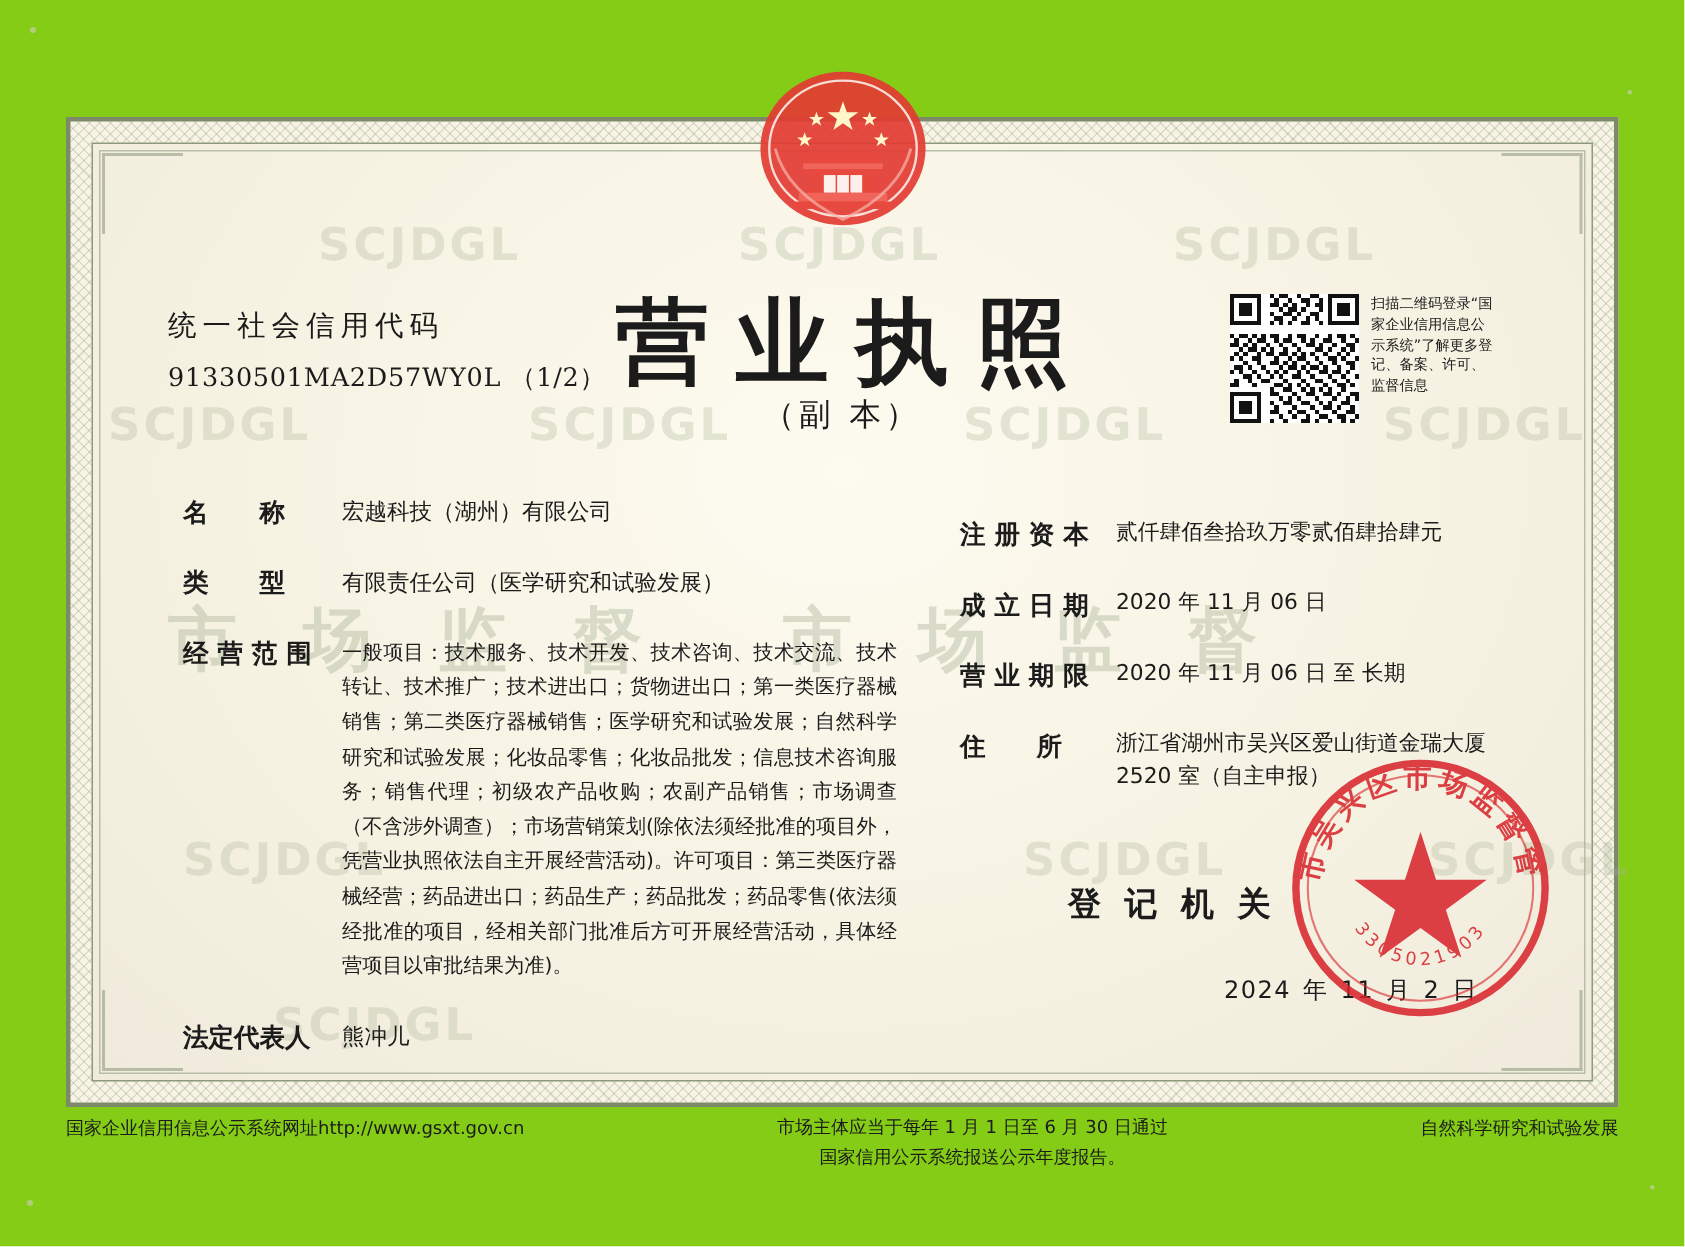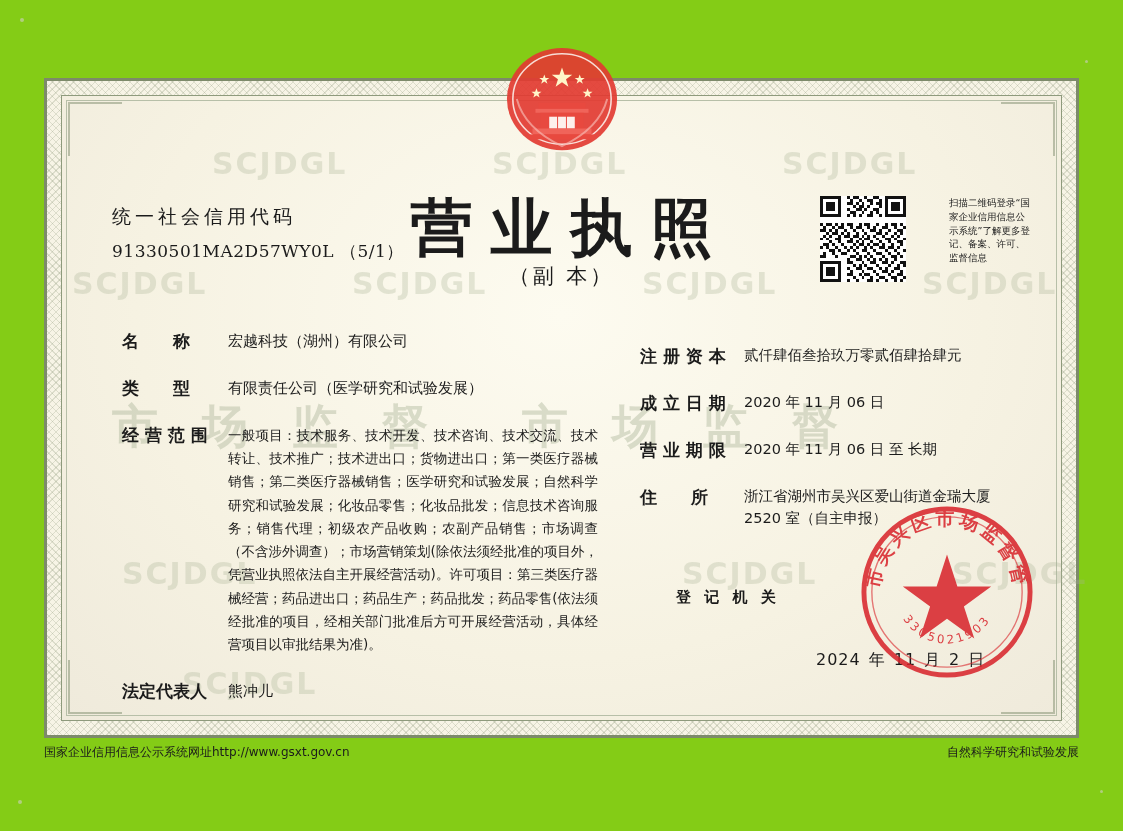--- a/index.html
+++ b/index.html
@@ -128,21 +128,20 @@
     background: #fff;
   }
   .qr-note {
     position: absolute;
     left: 914px; top: 196px;
     width: 84px;
     font-size: 9.5px;
     line-height: 1.45;
     color: #1b1b1b;
     z-index: 5;
-    margin-left: 35px;
   }
 
   
   .fields-left { position: absolute; left: 122px; top: 330px; width: 490px; z-index: 5; }
   .fields-right { position: absolute; left: 640px; top: 345px; width: 400px; z-index: 5; }
 
   .row { display: flex; margin-bottom: 24px; }
   .row-label {
     width: 106px;
     flex: 0 0 106px;
@@ -165,22 +164,22 @@
     font-size: 13.5px;
     line-height: 1.72;
     color: #1b1b1b;
     text-align: justify;
     width: 370px;
   }
 
   
   .reg-auth {
     position: absolute;
-    left: 676px; top: 588px;
-    font-size: 15px; font-weight: bold; letter-spacing: 4px; color: #1b1b1b;
+    left: 712px; top: 588px;
+    font-size: 22px; font-weight: bold; letter-spacing: 4px; color: #1b1b1b;
     z-index: 5;
   }
   .reg-date {
     position: absolute;
     left: 812px; top: 650px;
     font-size: 16px; color: #1b1b1b;
     z-index: 5;
     letter-spacing: 1px;
   }
   .reg-date span { margin: 0 4px; }
@@ -266,21 +265,21 @@
     <rect x="30" y="88" width="60" height="6" fill="#f0645a"></rect>
     <rect x="27" y="94" width="66" height="5" fill="#e8493f"></rect>
     <path d="M14 58 Q22 88 60 106 Q98 88 106 58" fill="none" stroke="#f6b5ae" stroke-width="2" opacity=".7"></path>
   </svg>
 
   <div class="title">营业执照</div>
   <div class="subtitle">（副 本）</div>
 
   <div class="code-block">
     <div class="code-label">统一社会信用代码</div>
-    <div class="code-value">91330501MA2D57WY0L （5/1）</div>
+    <div class="code-value">91330501MA2D57WY0L （1/2）</div>
   </div>
 
   <svg class="qr" viewBox="0 0 29 29" shape-rendering="crispEdges">
     <rect width="29" height="29" fill="#ffffff"></rect>
     <g fill="#111111">
       <rect x="0" y="0" width="7" height="7"></rect>
         <rect x="1" y="1" width="5" height="5" fill="#fff"></rect>
         <rect x="2" y="2" width="3" height="3"></rect>
       <rect x="22" y="0" width="7" height="7"></rect>
         <rect x="23" y="1" width="5" height="5" fill="#fff"></rect>
@@ -546,16 +545,20 @@
     <text font-size="19" font-weight="bold" fill="#d8232a" letter-spacing="4" font-family="'DejaVu Sans', sans-serif">
       <textPath href="#sealArcTop" startOffset="50%" text-anchor="middle">湖州市吴兴区市场监督管理局</textPath>
     </text>
     <text font-size="12" fill="#d8232a" letter-spacing="3" font-family="'DejaVu Sans', sans-serif">
       <textPath href="#sealArcBottom" startOffset="50%" text-anchor="middle">3305021903</textPath>
     </text>
   </svg>
 
   <div class="footer">
     <div class="footer-left">国家企业信用信息公示系统网址http://www.gsxt.gov.cn</div>
+    <div class="footer-center">
+      <div>市场主体应当于每年 1 月 1 日至 6 月 30 日通过</div>
+      <div>国家信用公示系统报送公示年度报告。</div>
+    </div>
     <div class="footer-right">自然科学研究和试验发展</div>
   </div>
 
 </div>
 
 </body></html>

